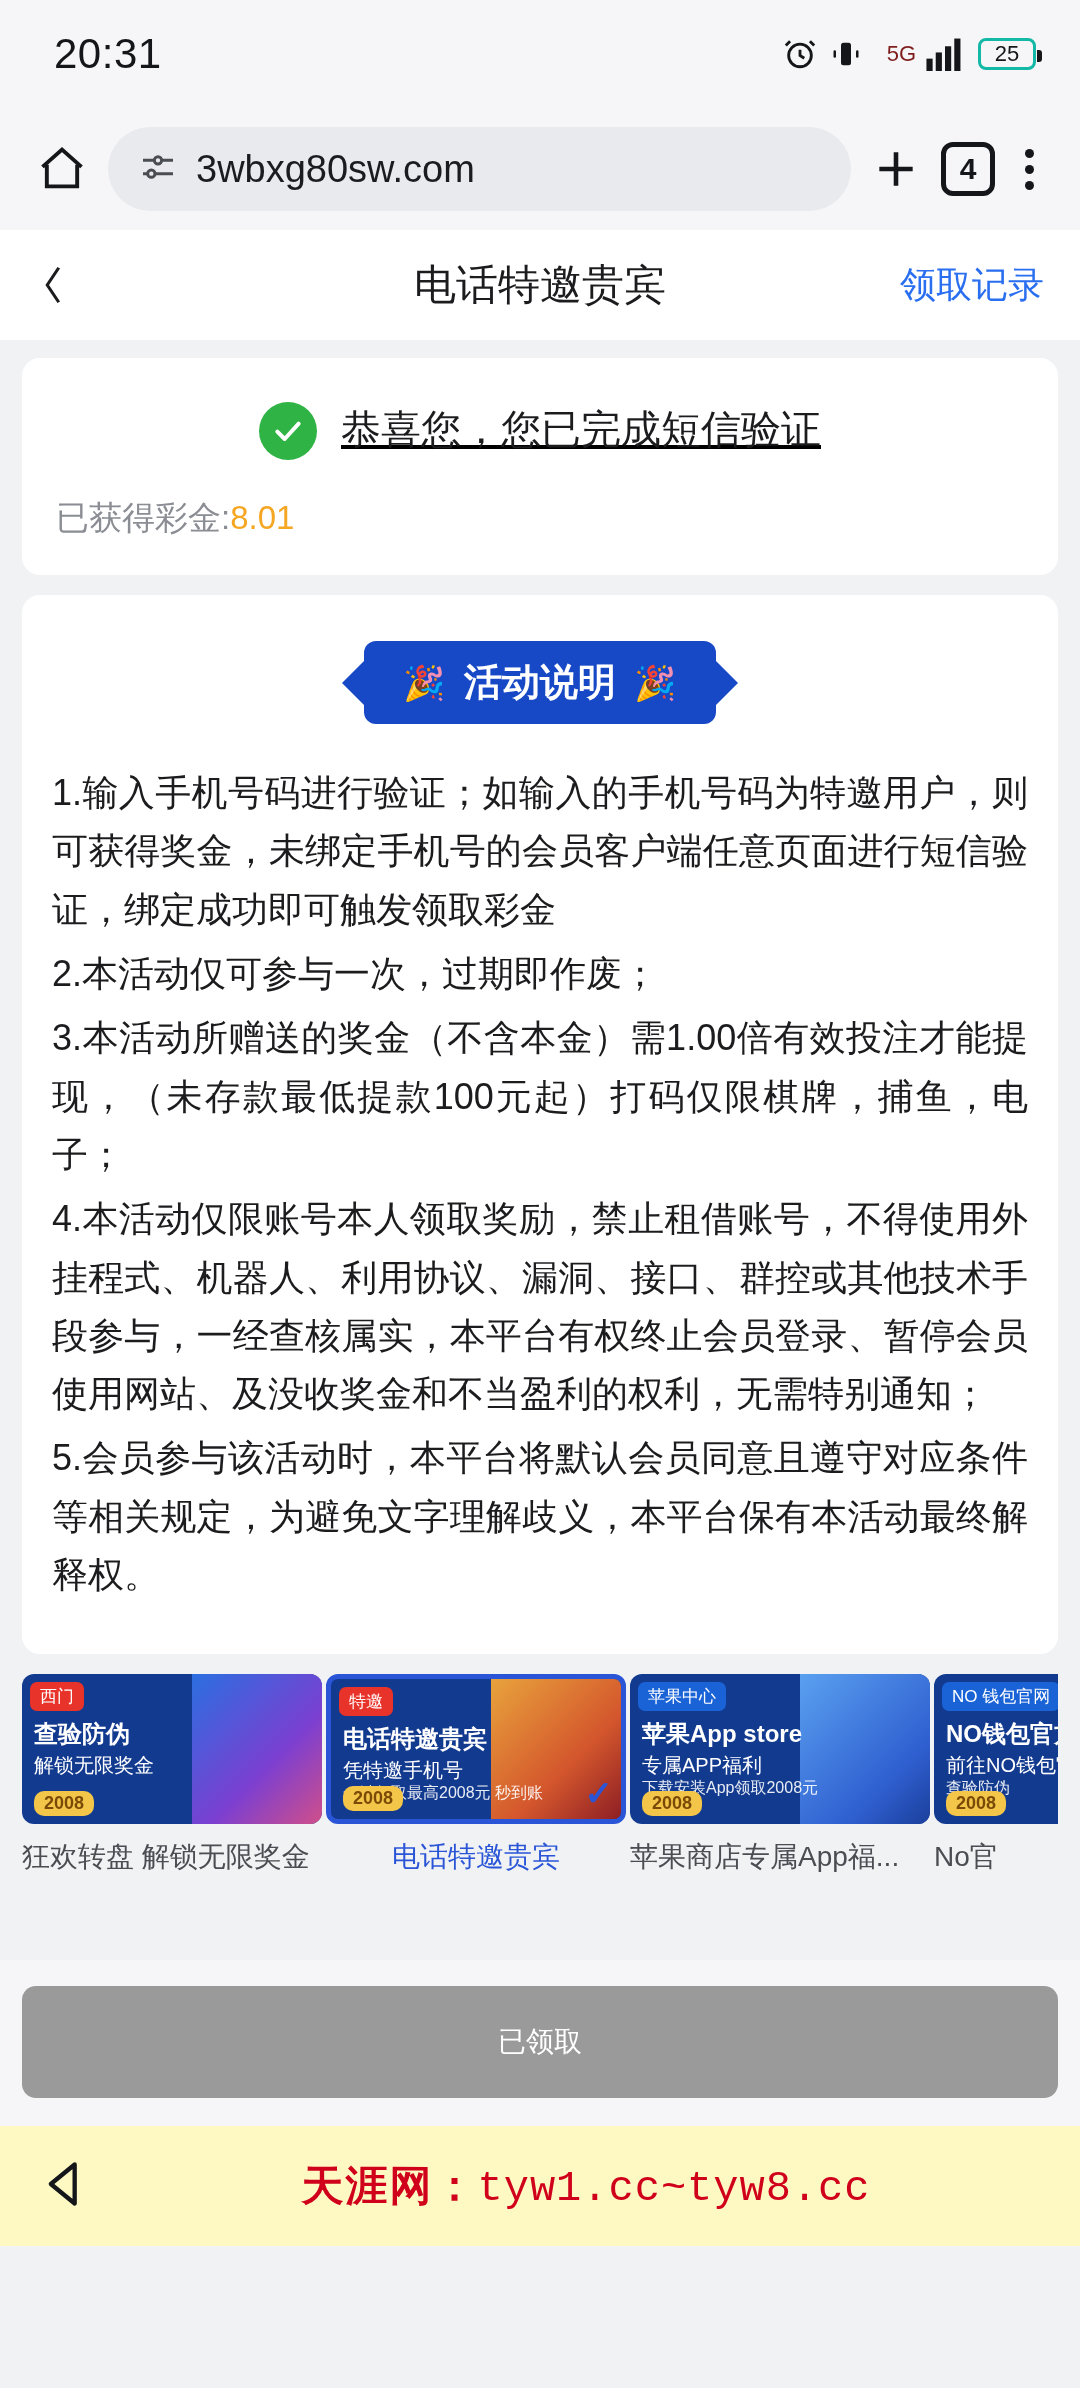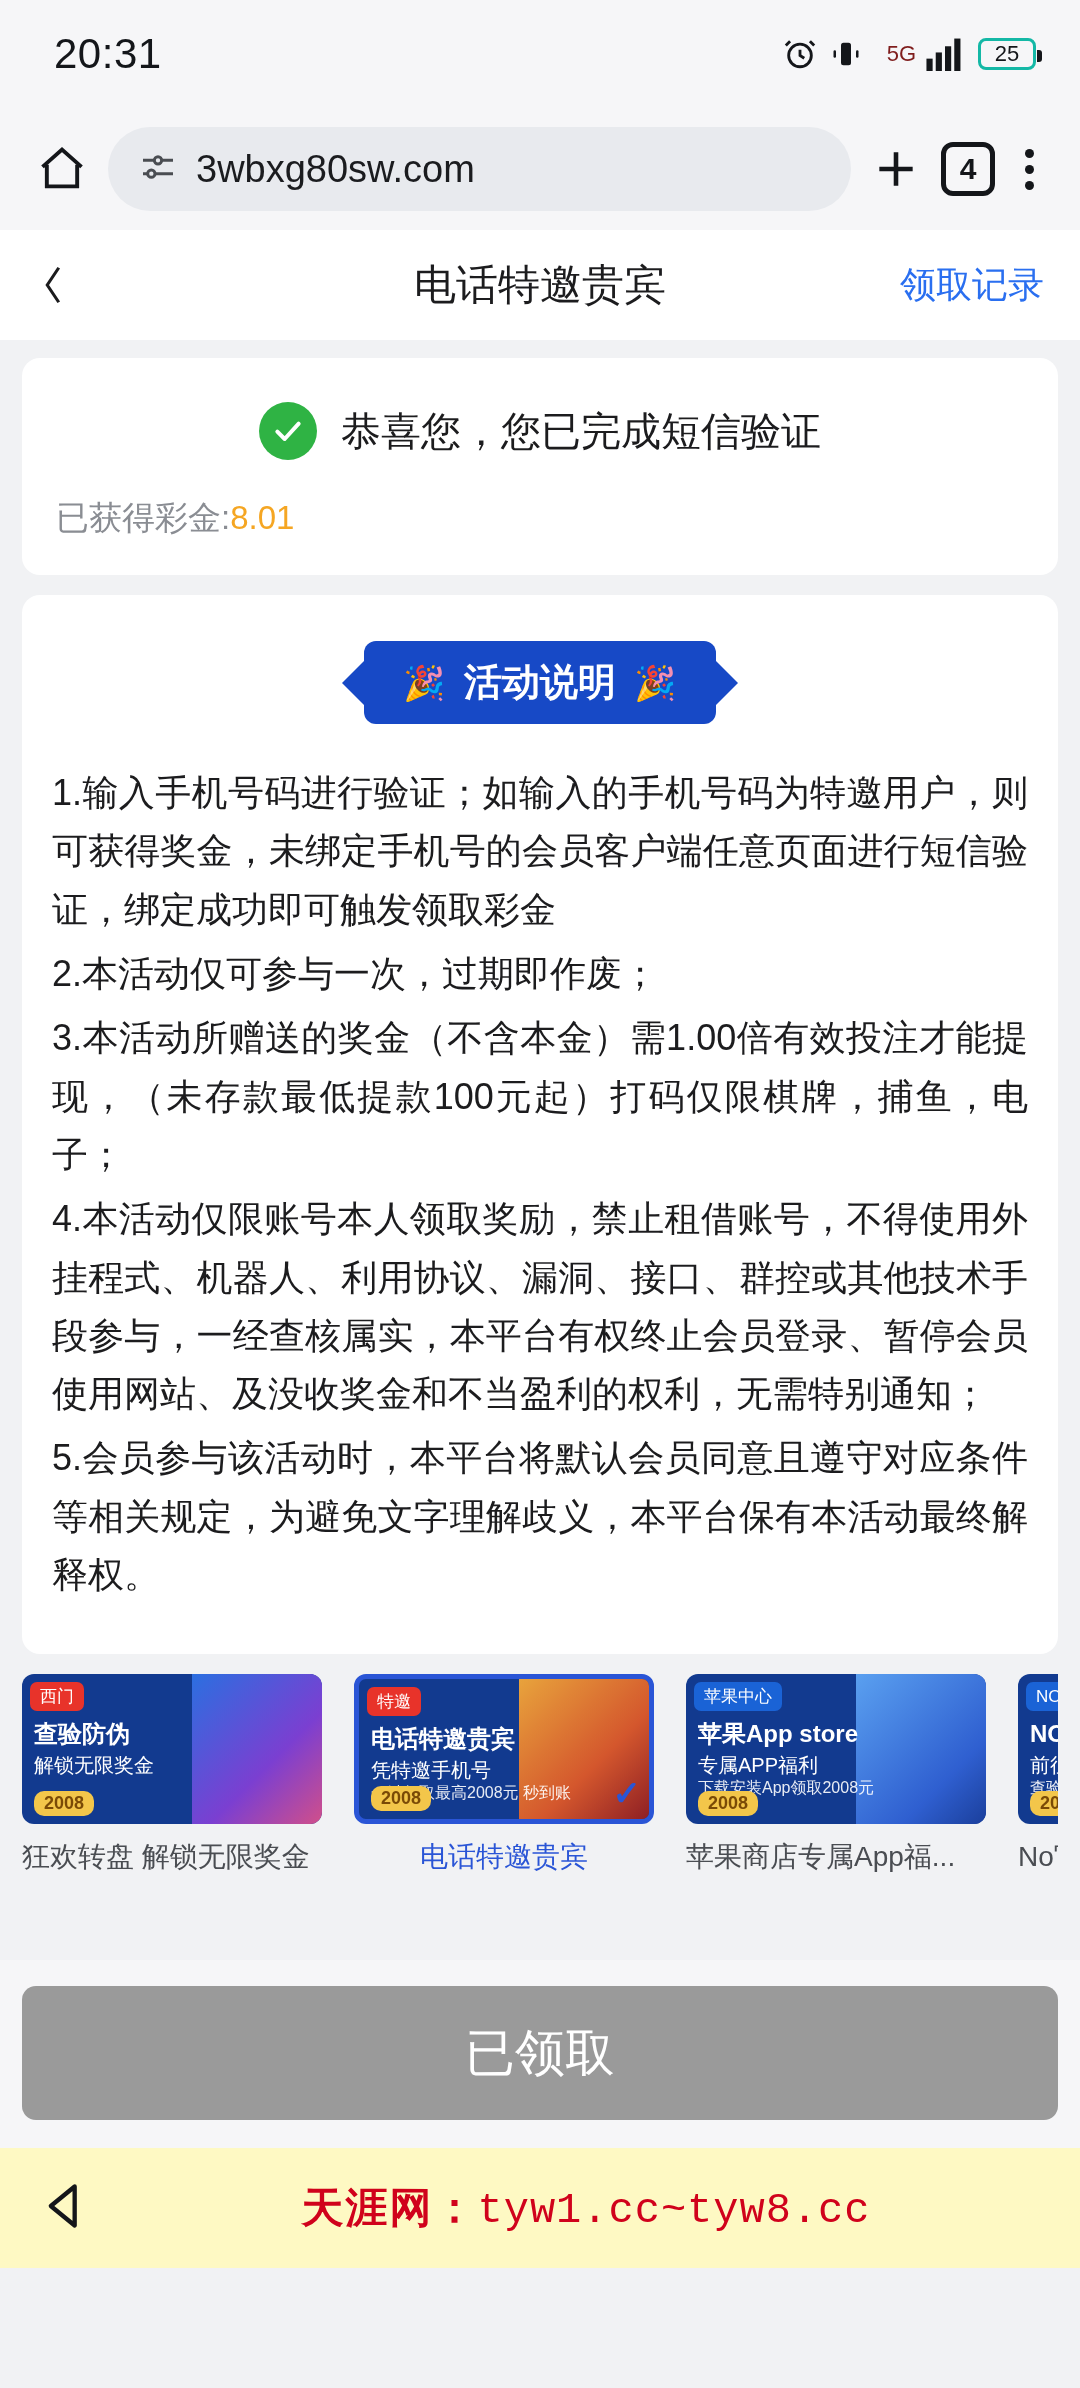--- a/index.html
+++ b/index.html
@@ -67,21 +67,21 @@
   .header-link { font-size: 36px; color: #2a6ff0; z-index: 2; }
 
   
   .content { background: #f1f2f4; padding: 18px 22px 0 22px; }
 
   .card {
     background: #fff; border-radius: 18px; padding: 0;
     margin-bottom: 20px;
   }
   .verify-card { padding: 44px 34px 34px 34px; }
-  .verify-row { display: flex; align-items: center; justify-content: center; gap: 24px; }
+  .verify-row { display: flex; justify-content: center; gap: 24px; text-decoration: underline; }
   .check {
     width: 58px; height: 58px; border-radius: 50%; background: #2fb344;
     display: flex; align-items: center; justify-content: center; flex: none;
   }
   .check svg { display:block; }
   .verify-text { font-size: 40px; color: #1c1c1e; }
   .bonus-row { margin-top: 36px; font-size: 33px; color: #8a8d93; }
   .bonus-row b { color: #f5a623; font-weight: normal; }
 
   .rules-card { padding: 46px 30px 44px 30px; }
@@ -99,21 +99,21 @@
   .ribbon:after  { right: -22px; border-width: 22px 0 22px 22px; border-left-color: #1749c6; }
   .ribbon .horn { font-size: 34px; }
 
   .rule {
     font-size: 36px; line-height: 1.62; color: #1c1c1e;
     margin-bottom: 6px; text-align: justify;
   }
 
   
   .promo-strip {
-    display: flex; gap: 32px; padding: 0 0 24px 0; overflow: hidden;
+    display: flex; gap: 4px; padding: 0 0 24px 0; overflow: hidden;
   }
   .promo { width: 300px; flex: none; }
   .promo-img {
     height: 150px; border-radius: 12px; overflow: hidden; position: relative;
     background: #123a8f; color: #fff;
   }
   .promo.sel .promo-img { border: 5px solid #2a55d6; }
   .promo-caption {
     margin-top: 14px; font-size: 28px; color: #4a4d52;
     white-space: nowrap; overflow: hidden; text-overflow: ellipsis;
@@ -139,23 +139,23 @@
     position: absolute; right: 0; top: 0; width: 130px; height: 100%;
     background: linear-gradient(135deg,#2b6fe0 0%, #7b3fd1 60%, #d14f8a 100%);
   }
   .p-girl.warm { background: linear-gradient(135deg,#e8a33c 0%, #d4572d 60%, #8e1f24 100%); }
   .p-girl.cool { background: linear-gradient(135deg,#5aa0f0 0%, #2f5fd0 70%, #1b3f9c 100%); }
 
   
   .bottom-gap { height: 60px; }
   .cta-wrap { background: #f6f6f8; padding: 26px 22px 28px 22px; }
   .cta {
-    height: 134px; border-radius: 14px; background: #9a9a9a; color: #fff;
+    height: 112px; border-radius: 14px; background: #9a9a9a; color: #fff;
     display: flex; align-items: center; justify-content: center;
-    font-size: 50px;
+    font-size: 28px;
   }
   .navbar {
     height: 120px; background: #fef9c3; display: flex; align-items: center;
     padding: 0 40px; gap: 40px;
   }
   .watermark { flex: 1; text-align: center; font-size: 42px; }
   .wm-cn { color: #d0021b; font-weight: bold; letter-spacing: 2px; }
   .wm-en { color: #d0021b; font-family: "Liberation Mono", monospace; letter-spacing: 1px; }
 </style>
 </head>

